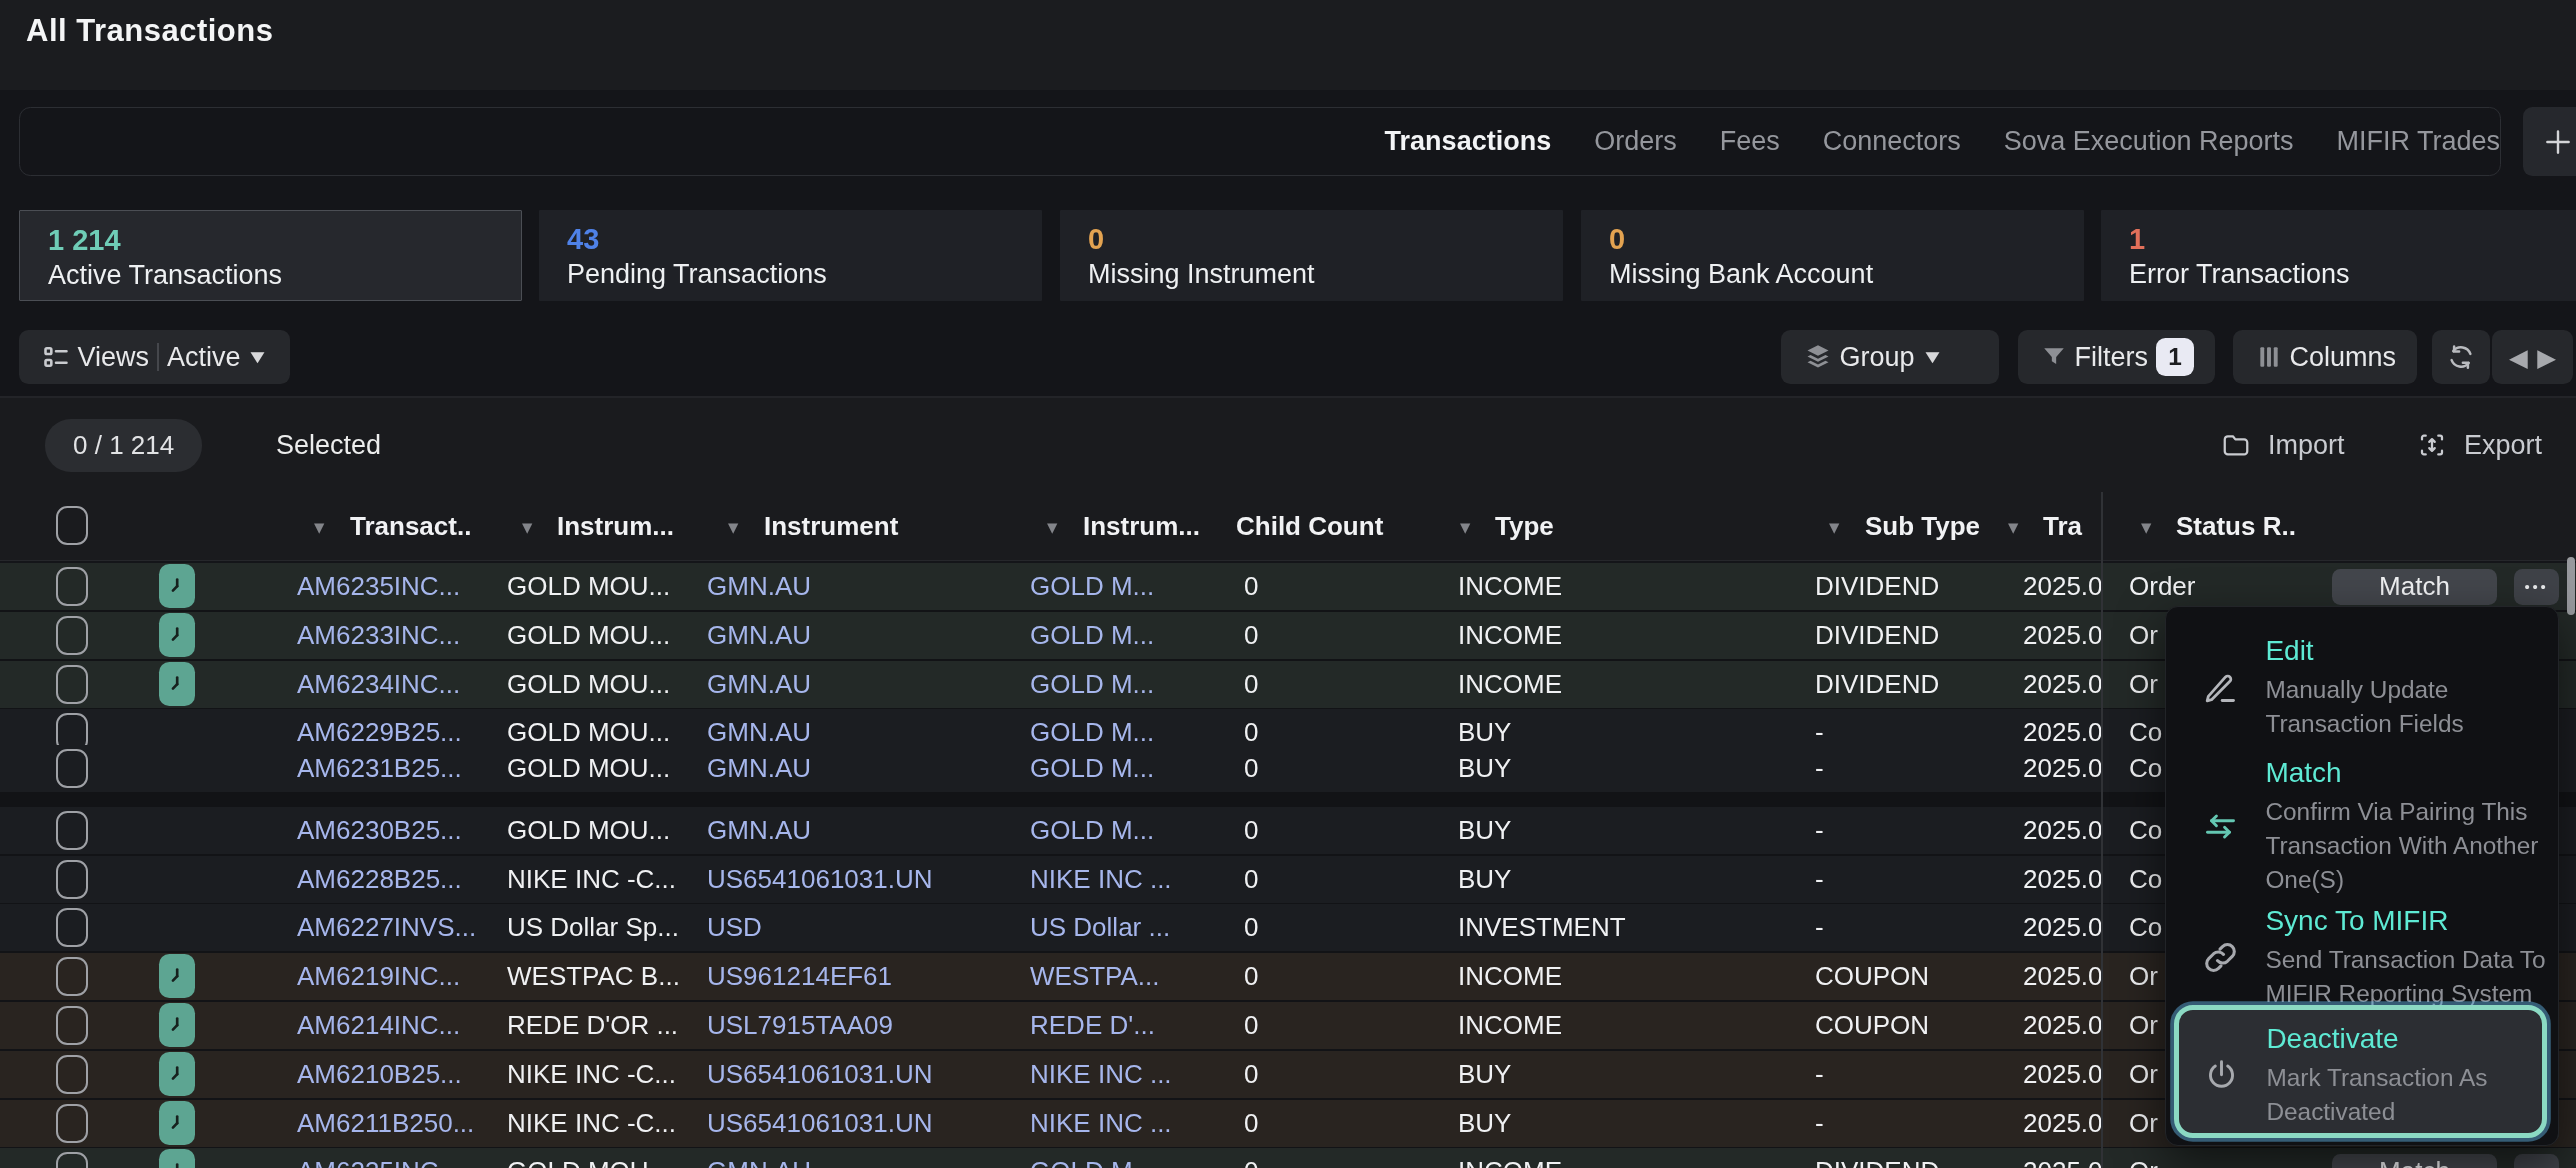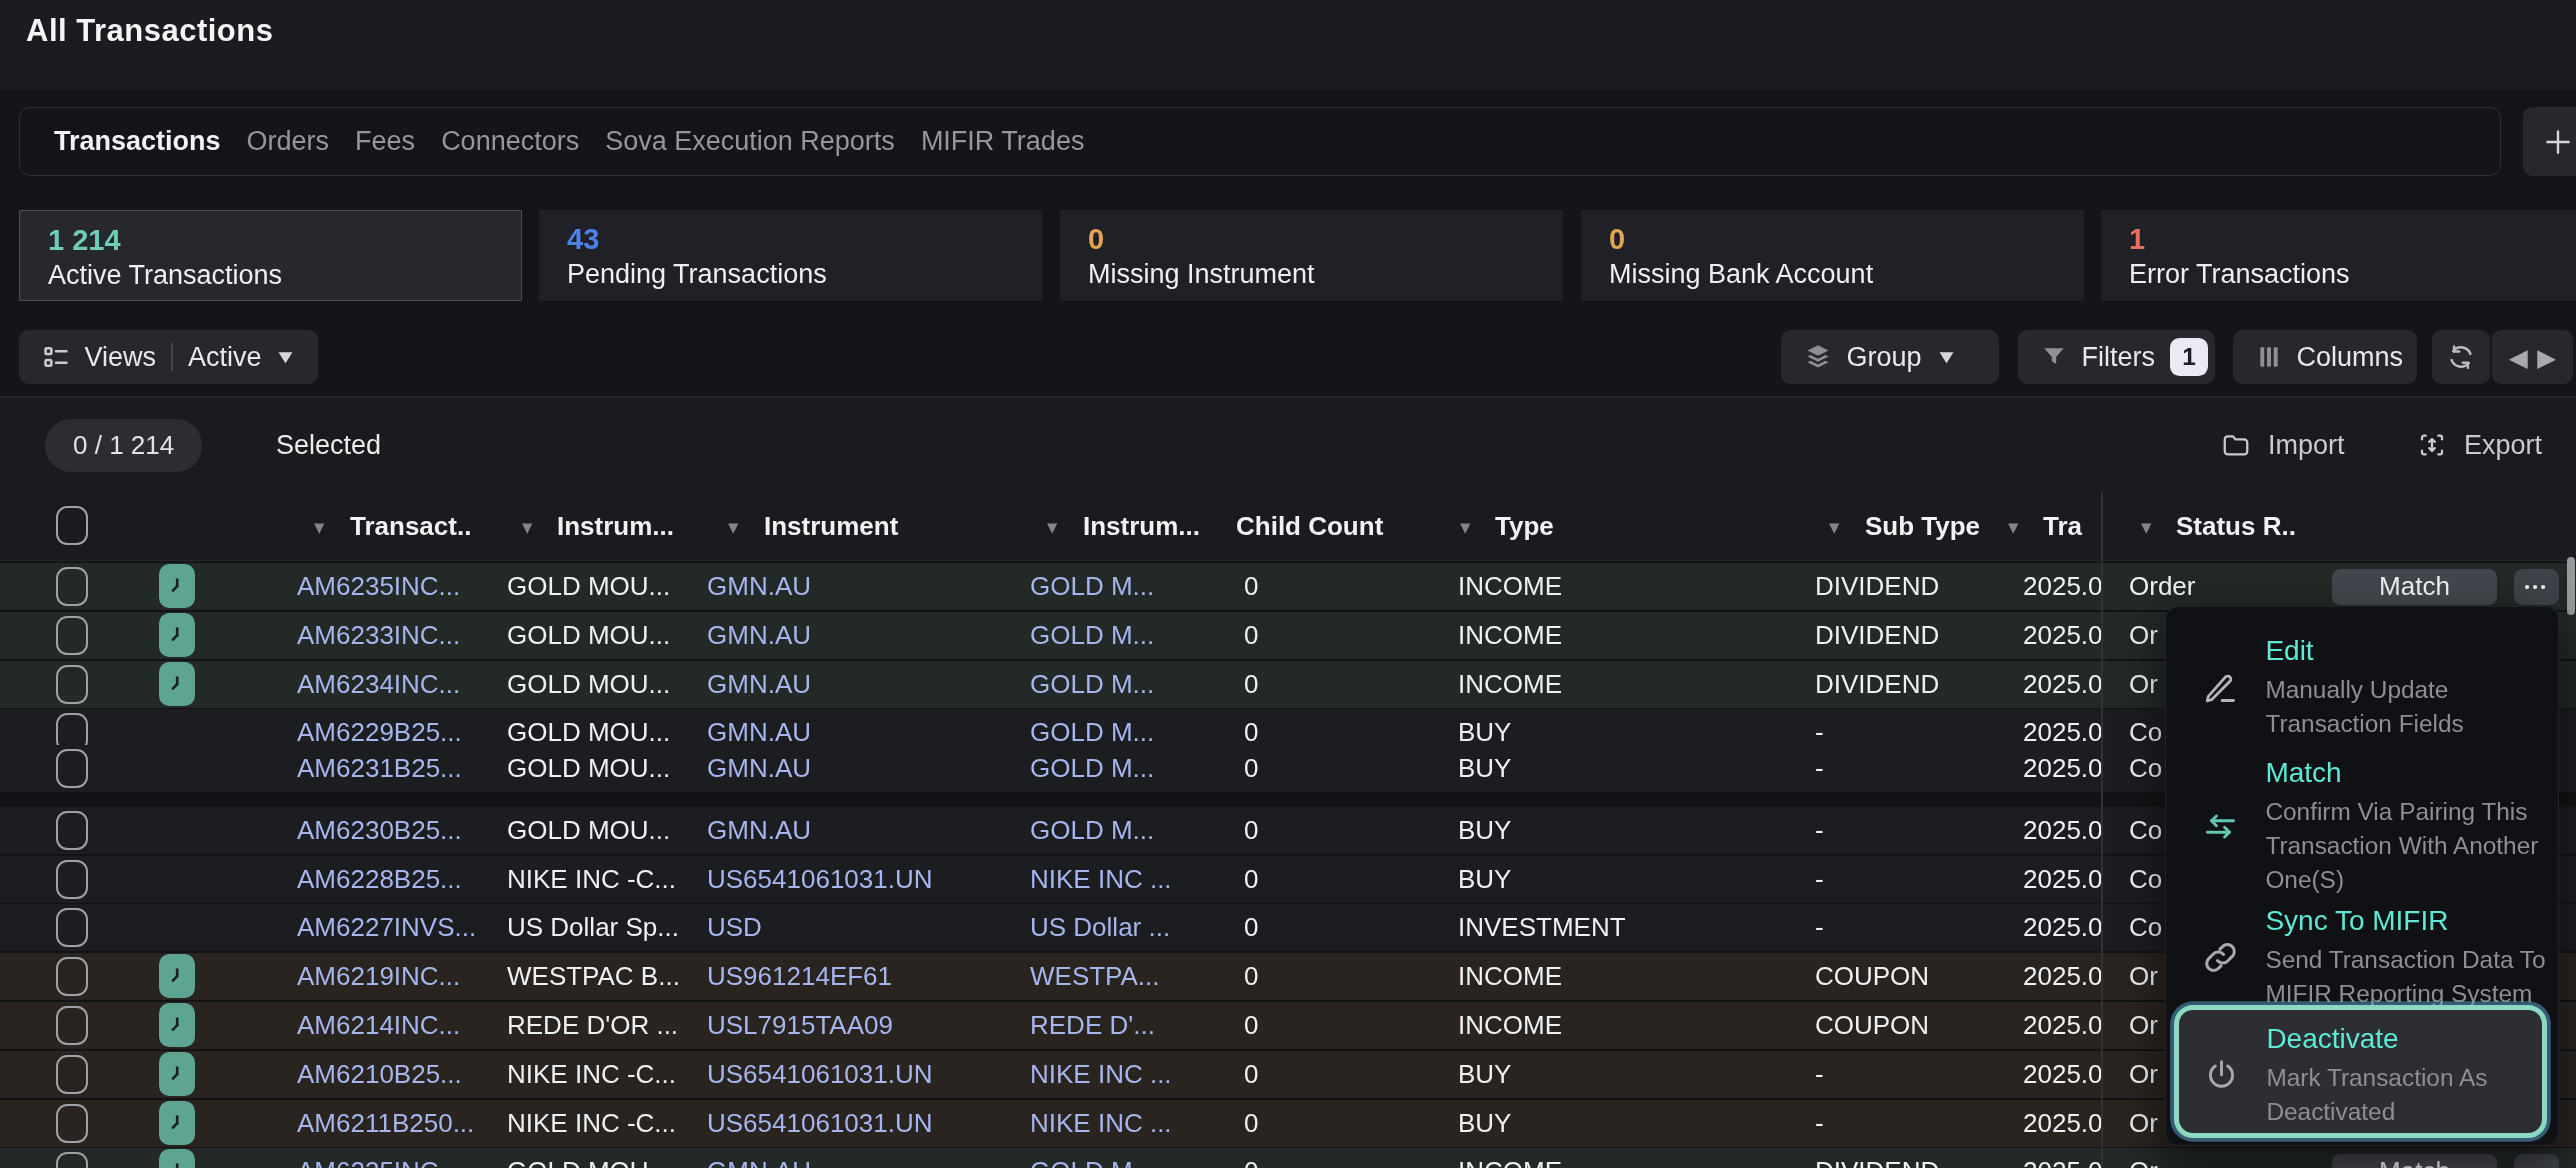--- a/index.html
+++ b/index.html
@@ -3,33 +3,33 @@
 <meta charset="utf-8">
 <style>
   html,body{margin:0;padding:0;background:#0d0e10;}
   #app{position:relative;width:2576px;height:1169px;background:#141519;overflow:hidden;
        font-family:"Liberation Sans","DejaVu Sans",sans-serif;color:#e9eaec;-webkit-font-smoothing:antialiased;}
   
   .titlebar{position:absolute;left:0;top:0;width:2576px;height:90px;background:#1b1c1f;}
   .titlebar h1{position:absolute;left:26px;top:13px;margin:0;font-size:31px;font-weight:700;color:#f4f5f6;letter-spacing:0.5px;}
   
   .tabbar{position:absolute;left:19px;top:107px;width:2482px;height:69px;border:1.9px solid #2c2e33;border-radius:11.3px;
-          box-sizing:border-box;display:flex;align-items:center;gap:26px;padding-left:34px;}
+          box-sizing:border-box;display:flex;align-items:center;gap:43px;padding-left:34px;justify-content:flex-end;}
   .tab{font-size:27px;color:#95979d;cursor:default;white-space:nowrap;}
   .tab.active{color:#f2f3f5;font-weight:700;}
   .add-tab{position:absolute;left:2523px;top:107px;width:69px;height:69px;background:#26282d;border-radius:9.4px;
            display:flex;align-items:center;justify-content:center;}
   
   .card{position:absolute;top:210px;width:503px;height:91px;background:#1f2126;border-radius:1px;box-sizing:border-box;}
   .card.selected{background:#26282d;border:1.9px solid #4b4e54;}
   .card-value{position:absolute;left:28px;top:13px;font-size:29px;font-weight:600;}
   .card-label{position:absolute;left:28px;top:49px;font-size:27px;color:#eef0f2;}
   
   .btn{position:absolute;top:330px;height:54px;background:#26282c;border-radius:9.4px;display:flex;align-items:center;
-       gap:15px;padding:0 22.5px;box-sizing:border-box;font-size:27px;color:#e8e9eb;white-space:nowrap;}
+       gap:8px;padding:0 22.5px;box-sizing:border-box;font-size:27px;color:#e8e9eb;white-space:nowrap;}
   .vdiv{width:1.9px;height:28px;background:#45474c;}
   .caret{font-size:19px;color:#d7d8da;transform:scaleX(1.25);}
   .badge{background:#e9eaf3;color:#1c1d20;font-size:24.4px;font-weight:600;min-width:38px;height:38px;border-radius:9.4px;
          display:flex;align-items:center;justify-content:center;padding:0 7.5px;box-sizing:border-box;}
   .iconbtn{justify-content:center;padding:0;}
   .divider{position:absolute;left:0;width:2576px;height:1.9px;background:#232428;}
   
   .selbar{position:absolute;left:0;top:398px;width:2576px;height:94px;background:#1a1b1e;}
   .selpill{position:absolute;left:45px;top:20.6px;height:53px;border-radius:26px;background:#2b2d31;display:flex;
            align-items:center;padding:0 28px;font-size:26px;color:#e2e3e5;}

